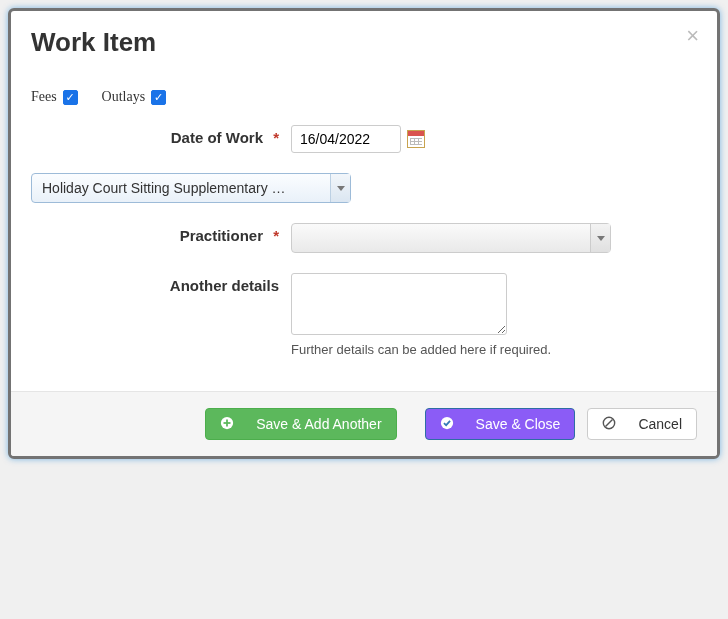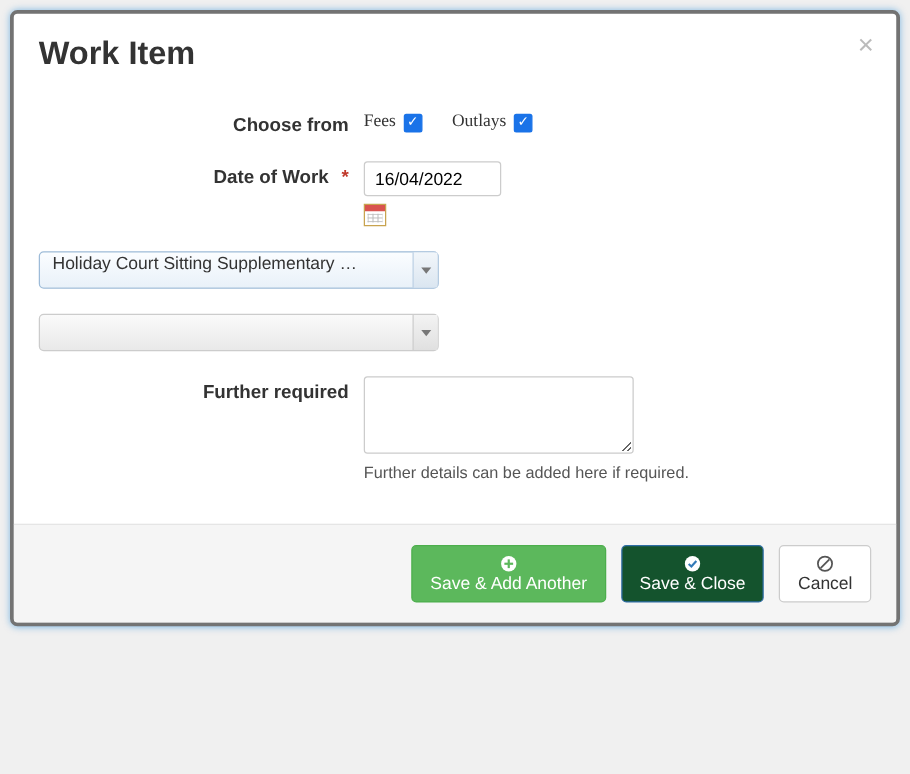--- a/index.html
+++ b/index.html
@@ -78,21 +78,21 @@
       background: #1a73e8;
       border: 1px solid #1a73e8;
       border-radius: 2px;
       display: inline-flex;
       align-items: center;
       justify-content: center;
       color: #fff;
       font-size: 11px;
       line-height: 1;
     }
-    .date-row { display: flex; gap: 6px; flex-direction: column; }
+    .date-row { display: flex; align-items: center; gap: 6px; }
     .text-input {
       border: 1px solid #ccc;
       border-radius: 3px;
       padding: 4px 8px;
       font-size: 14px;
       height: 28px;
       width: 110px;
     }
     .cal-icon {
       width: 18px; height: 18px;
@@ -111,21 +111,21 @@
         linear-gradient(90deg,#bbb 1px, transparent 1px) 0 0/4px 100%;
     }
     .select {
       position: relative;
       width: 320px;
       height: 30px;
       border: 1px solid #9dbbd8;
       border-radius: 4px;
       background: linear-gradient(#fbfdff,#e9f1f9);
       display: flex;
-      align-items: flex-start;
+      align-items: center;
       cursor: pointer;
       gap: 32px;
     }
     .select.blank {
       width: 320px;
       border-color: #ccc;
       background: linear-gradient(#fafafa,#e9e9e9);
     }
     .select-text {
       flex: 1;
@@ -168,44 +168,41 @@
       display: flex;
       justify-content: flex-end;
       gap: 12px;
     }
     .btn {
       border-radius: 4px;
       padding: 7px 14px;
       font-size: 14px;
       cursor: pointer;
       display: inline-flex;
-      align-items: center;
-      gap: 0;
+      gap: 22px;
       border: 1px solid transparent;
-      flex-direction: column;
     }
     .btn-green { background:#5cb85c; border-color:#4cae4c; color:#fff; }
-    .btn-blue  { background:#14532d; border-color:#2e6da4; color:#fff; }
+    .btn-blue  { background:#8b5cf6; border-color:#2e6da4; color:#fff;margin-left:16px; }
     .btn-default { background:#fff; border-color:#ccc; color:#333; }
     .btn-icon { width:14px; height:14px; display:inline-flex; align-items:center; justify-content:center; }
   </style>
 </head>
 <body>
 
 <div class="modal">
 
   <div class="modal-header">
     <div class="modal-title">Work Item</div>
     <div class="close-x">×</div>
   </div>
 
   <div class="modal-body">
 
     <div class="row">
-      <div class="label">Choose from</div>
       <div class="control">
         <span class="checkbox-wrap">
           <span class="checkbox-label">Fees</span>
           <span class="faux-check">✓</span>
         </span>
         <span class="checkbox-wrap">
           <span class="checkbox-label">Outlays</span>
           <span class="faux-check">✓</span>
         </span>
       </div>
@@ -227,32 +224,36 @@
         <div class="select">
           <div class="select-text">Holiday Court Sitting Supplementary fee</div>
           <div class="select-btn">
               <span class="tri"></span>
             </div>
         </div>
       </div>
     </div>
 
     <div class="row">
+      <div class="label">
+        <span>Practitioner</span>
+        <span class="req">*</span>
+      </div>
       <div class="control">
         <div class="select blank">
           <div class="select-text"></div>
           <div class="select-btn">
               <span class="tri"></span>
             </div>
         </div>
       </div>
     </div>
 
     <div class="row" style="margin-bottom:4px;">
-      <div class="label">Further required</div>
+      <div class="label">Another details</div>
       <div class="control">
         <textarea class="details" style=""></textarea>
         <div class="helper">Further details can be added here if required.</div>
       </div>
     </div>
 
   </div>
 
   <div class="modal-footer">
     <button class="btn btn-green">

